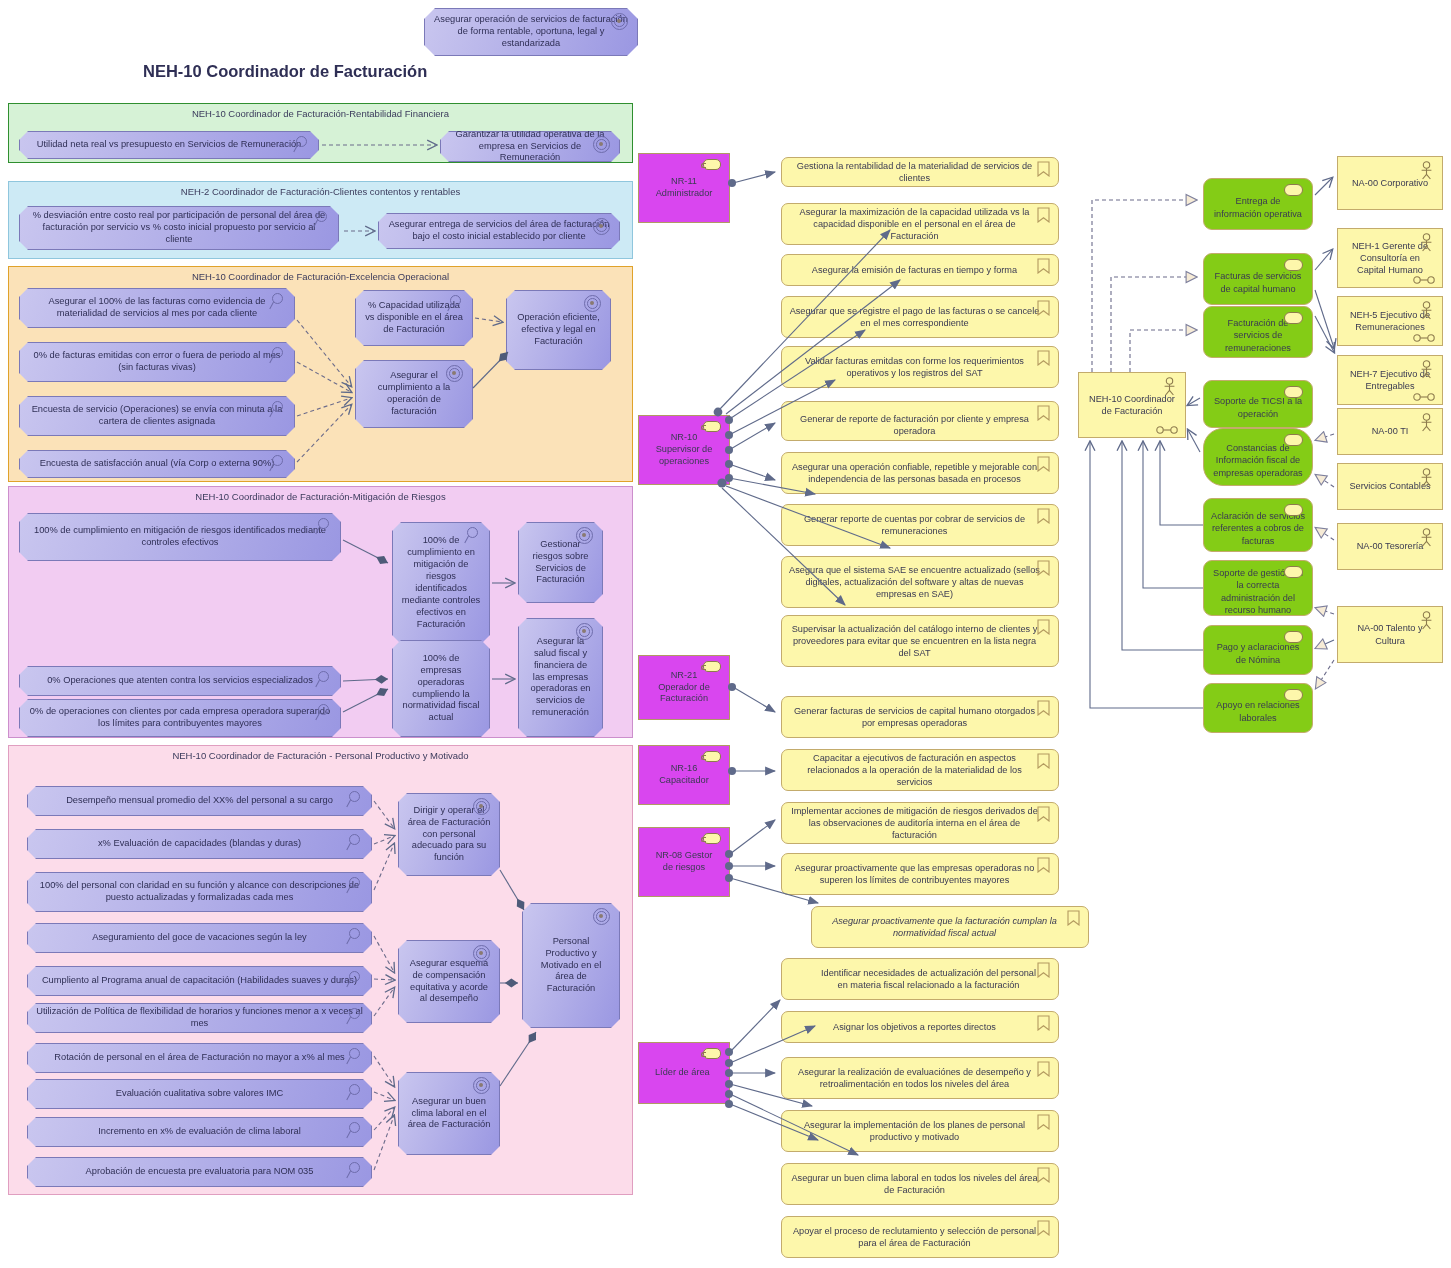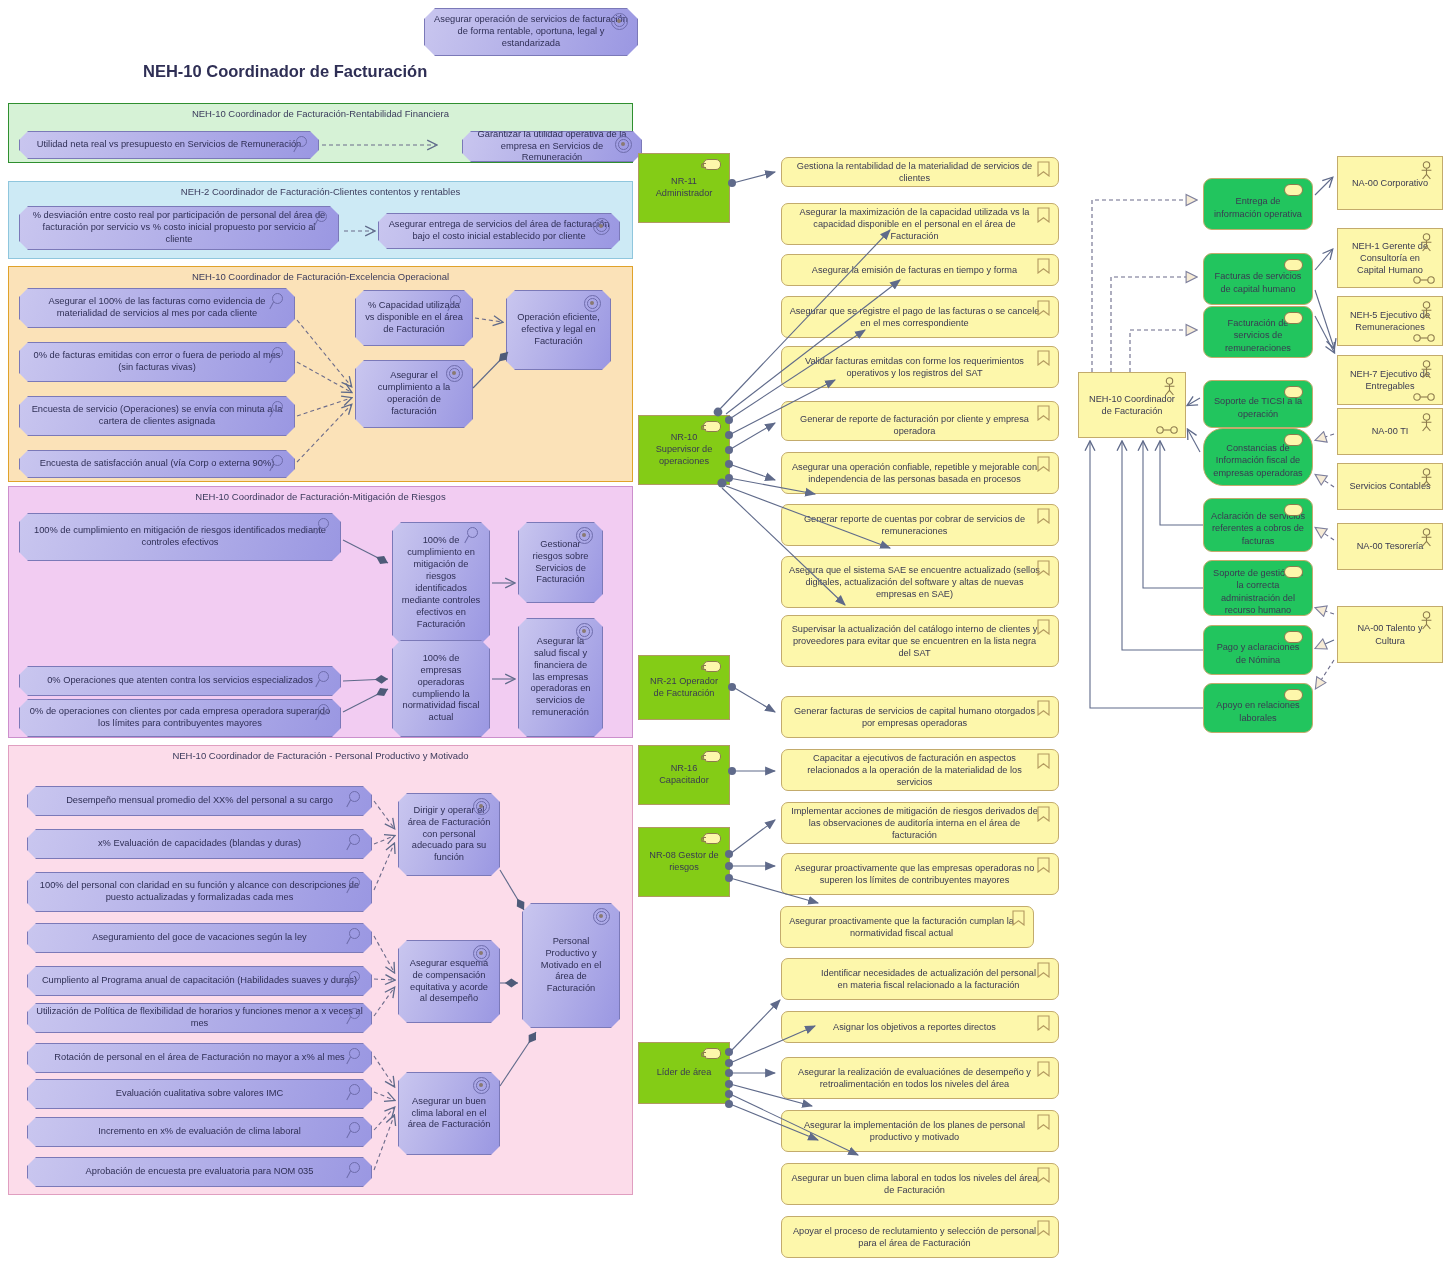--- a/index.html
+++ b/index.html
@@ -25,27 +25,27 @@
   .ic-mag{position:absolute;right:8px;top:4px;width:16px;height:18px;}
   .ic-mag:before{content:"";position:absolute;left:2px;top:0;width:9px;height:9px;border:1.4px solid #6e6cab;border-radius:50%;}
   .ic-mag:after{content:"";position:absolute;left:2.5px;top:9px;width:1.4px;height:8px;background:#6e6cab;transform:rotate(28deg);transform-origin:top;}
 
   
   .ic-goal{position:absolute;right:9px;top:4px;width:15px;height:15px;border:1.6px solid #6e6cab;border-radius:50%;}
   .ic-goal:before{content:"";position:absolute;left:2.2px;top:2.2px;width:8.6px;height:8.6px;border:1.5px solid #6e6cab;border-radius:50%;}
   .ic-goal:after{content:"";position:absolute;left:4.6px;top:4.6px;width:4px;height:4px;background:#8a7a72;border-radius:50%;}
 
   
-  .ybox{position:absolute;box-sizing:border-box;background:#84cc16;border:1px solid #b09a63;
+  .ybox{position:absolute;box-sizing:border-box;background:#d946ef;border:1px solid #b09a63;
         color:#3a3a52;font-size:9.2px;line-height:1.3;text-align:center;
-        display:flex;align-items:center;justify-content:center;padding:3px 9px;}
+        display:flex;align-items:center;padding:3px 16px;}
   .yreq{position:absolute;box-sizing:border-box;background:#fdf7ab;border:1px solid #c3ab6c;border-radius:7px;
         color:#3a3a52;font-size:9.2px;line-height:1.32;text-align:center;
         display:flex;align-items:center;justify-content:center;padding:3px 18px 3px 7px;}
-  .ysvc{position:absolute;box-sizing:border-box;background:#22c55e;border:1px solid #c3ab6c;border-radius:9px;
+  .ysvc{position:absolute;box-sizing:border-box;background:#84cc16;border:1px solid #c3ab6c;border-radius:9px;
         color:#3a3a52;font-size:9.2px;line-height:1.32;text-align:center;
         display:flex;align-items:center;justify-content:center;padding:10px 7px 3px 7px;}
   .yactor{position:absolute;box-sizing:border-box;background:#fdf7ab;border:1px solid #c3ab6c;
         color:#3a3a52;font-size:9.2px;line-height:1.32;text-align:center;
         display:flex;align-items:center;justify-content:center;padding:6px 7px;}
 
   
   .ic-role{position:absolute;right:8px;top:5px;width:16px;height:9px;border:1.3px solid #8d7b4d;border-radius:5px;background:#fdf7ab;}
   .ic-role:before{content:"";position:absolute;left:-3px;top:2.6px;width:4px;height:3.4px;border:1.3px solid #8d7b4d;border-right:none;border-radius:3px 0 0 3px;}
 
@@ -79,21 +79,21 @@
 
   <div class="page-title" style="left:143px;top:62px;">NEH-10 Coordinador de Facturación</div>
 
   <div class="group" style="left:8px;top:103px;width:625px;height:60px;background:#d6f2d6;border-color:#2f8f2f;">
     <div class="group-title">NEH-10 Coordinador de Facturación-Rentabilidad Financiera</div>
   </div>
   <div class="moct" style="left:19px;top:131px;width:300px;height:28px;">
     <span class="ic-mag"></span>
     <span class="txt">Utilidad neta real vs presupuesto en Servicios de Remuneración</span>
   </div>
-  <div class="moct" style="left:440px;top:131px;width:180px;height:31px;margin-left:22px;">
+  <div class="moct" style="left:440px;top:131px;width:180px;height:31px;">
     <span class="ic-goal"></span>
     <span class="txt">Garantizar la utilidad operativa de la empresa en Servicios de Remuneración</span>
   </div>
 
   <div class="group" style="left:8px;top:181px;width:625px;height:78px;background:#cdeaf5;border-color:#8fc6dd;">
     <div class="group-title">NEH-2 Coordinador de Facturación-Clientes contentos y rentables</div>
   </div>
   <div class="moct" style="left:19px;top:206px;width:320px;height:44px;">
     <span class="ic-mag"></span>
     <span class="txt">% desviación entre costo real por participación de personal del área de facturación por servicio vs % costo inicial propuesto por servicio al cliente</span>
@@ -357,21 +357,21 @@
     <span>Implementar acciones de mitigación de riesgos derivados de las observaciones de auditoría interna en el área de facturación</span>
   </div>
   <div class="yreq" style="left:781px;top:853px;width:278px;height:42px;">
     <span class="ic-bm">
         <svg width="13" height="16" viewBox="0 0 13 16">
           <path d="M1 1h11v14l-5.5-4.3L1 15z" fill="none" stroke="#b39a60" stroke-width="1.1"></path>
         </svg>
       </span>
     <span>Asegurar proactivamente que las empresas operadoras no superen los límites de contribuyentes mayores</span>
   </div>
-  <div class="yreq" style="left:780px;top:906px;width:254px;height:42px;">
+  <div class="yreq" style="left:811px;top:906px;width:278px;height:42px;font-style:italic;">
     <span class="ic-bm">
         <svg width="13" height="16" viewBox="0 0 13 16">
           <path d="M1 1h11v14l-5.5-4.3L1 15z" fill="none" stroke="#b39a60" stroke-width="1.1"></path>
         </svg>
       </span>
     <span>Asegurar proactivamente que la facturación cumplan la normatividad fiscal actual</span>
   </div>
   <div class="yreq" style="left:781px;top:958px;width:278px;height:42px;padding-left:35px;">
     <span class="ic-bm">
         <svg width="13" height="16" viewBox="0 0 13 16">

